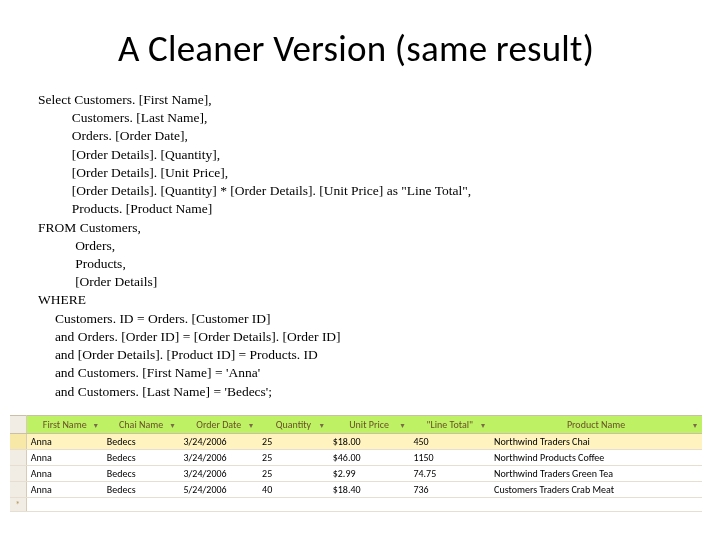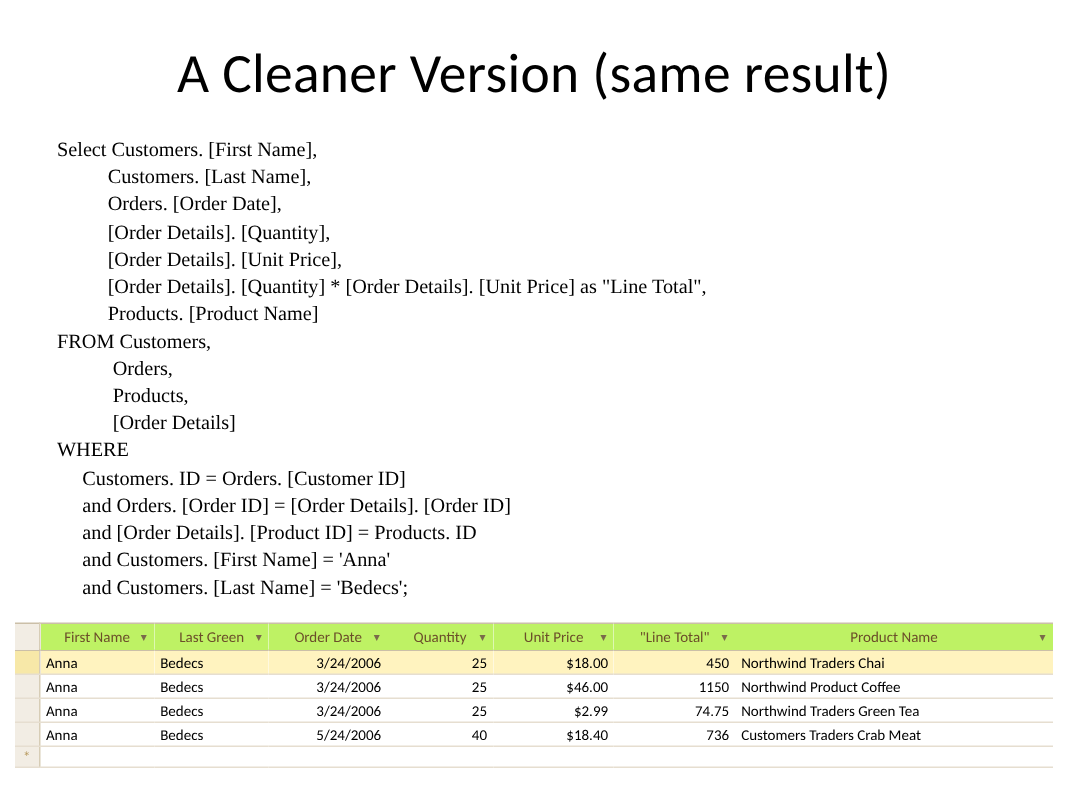--- a/index.html
+++ b/index.html
@@ -80,21 +80,21 @@
     width: 14px;
     background: #f2ede4;
     border-right: 1px solid #d7cdb6;
     text-align: center;
     color: #b89a5e;
     font-size: 10px;
     padding: 0;
   }
   table.result tr.selected td { background: #fff3bf; }
   table.result tr.selected td.sel-col { background: #f7e8a8; }
-  .num { text-align: right; padding-right: 18px; }
+  .num { padding-right: 18px; }
   .txt { text-align: left; }
   col.c-sel   { width: 16px; }
   col.c-fn    { width: 76px; }
   col.c-ln    { width: 76px; }
   col.c-date  { width: 78px; }
   col.c-qty   { width: 70px; }
   col.c-price { width: 80px; }
   col.c-lt    { width: 80px; }
   col.c-prod  { width: 210px; }
   .star-row td {
@@ -135,21 +135,21 @@
           <col class="c-date">
         <col class="c-qty">
           <col class="c-price">
           <col class="c-lt">
           <col class="c-prod">
       </colgroup>
       <thead>
         <tr>
           <th class="sel-col"></th>
           <th><span>First Name</span><span class="drop">▾</span></th>
-          <th><span>Last Green</span><span class="drop">▾</span></th>
+          <th><span>Chai Name</span><span class="drop">▾</span></th>
           <th><span>Order Date</span><span class="drop">▾</span></th>
           <th><span>Quantity</span><span class="drop">▾</span></th>
           <th><span>Unit Price</span><span class="drop">▾</span></th>
           <th><span>"Line Total"</span><span class="drop">▾</span></th>
           <th><span>Product Name</span><span class="drop">▾</span></th>
         </tr>
       </thead>
       <tbody id="result-body">
           <tr class="selected">
             <td class="sel-col"></td>
@@ -162,21 +162,21 @@
             <td class="txt">Northwind Traders Chai</td>
           </tr>
           <tr>
             <td class="sel-col"></td>
             <td class="txt">Anna</td>
             <td class="txt">Bedecs</td>
             <td class="num">3/24/2006</td>
             <td class="num">25</td>
             <td class="num">$46.00</td>
             <td class="num">1150</td>
-            <td class="txt">Northwind Product Coffee</td>
+            <td class="txt">Northwind Products Coffee</td>
           </tr>
           <tr>
             <td class="sel-col"></td>
             <td class="txt">Anna</td>
             <td class="txt">Bedecs</td>
             <td class="num">3/24/2006</td>
             <td class="num">25</td>
             <td class="num">$2.99</td>
             <td class="num">74.75</td>
             <td class="txt">Northwind Traders Green Tea</td>

